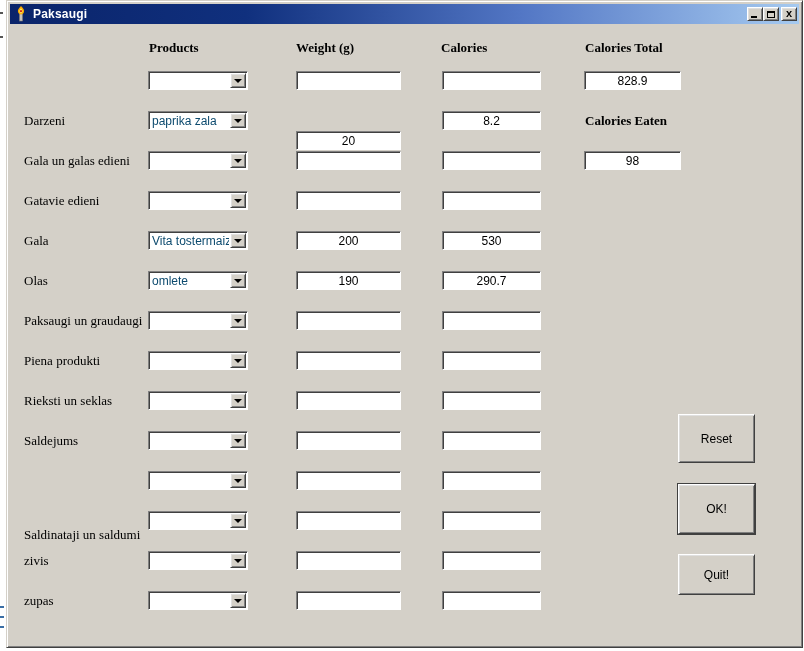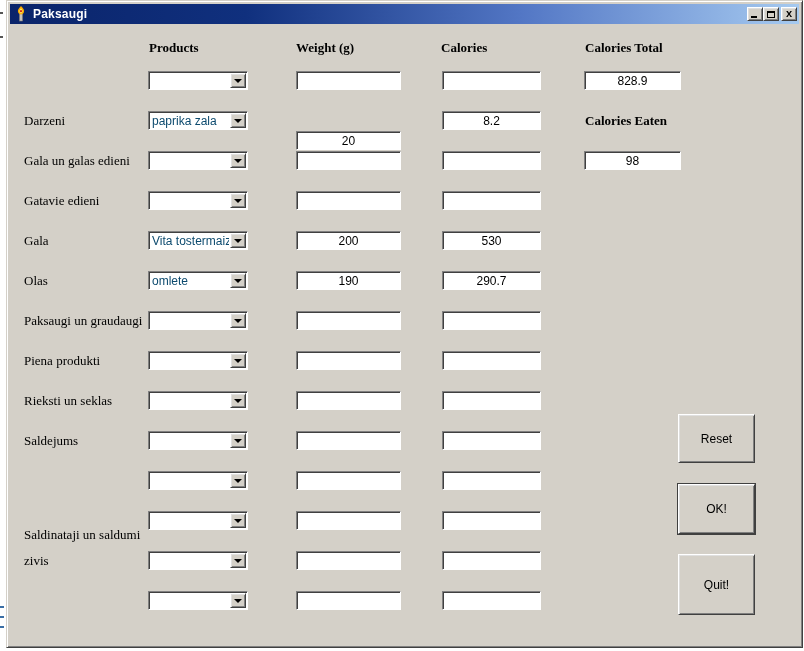--- a/index.html
+++ b/index.html
@@ -269,26 +269,27 @@
   <div class="rowlabel" style="top:551px;">zivis</div>
   <div class="combo" style="top:550px;">
     <div class="combo-text"></div>
     <div class="combo-btn">
         <span class="arrow-down"></span>
       </div>
   </div>
   <input class="tfield weight" style="top: 550px;" value="">
   <input class="tfield calories" style="top: 550px;" value="">
 
+  <div class="rowlabel" style="top:591px;">zupas</div>
   <div class="combo" style="top:590px;">
     <div class="combo-text"></div>
     <div class="combo-btn">
         <span class="arrow-down"></span>
       </div>
   </div>
   <input class="tfield weight" style="top: 590px;" value="">
   <input class="tfield calories" style="top: 590px;" value="">
 
   <button class="btn default" style="top:483px;height:50px;">OK!</button>
   <button class="btn" style="top:413px;height:49px;">Reset</button>
-  <button class="btn" style="top:553px;height:61px;">Quit!</button>
+  <button class="btn" style="top:553px;height:41px;">Quit!</button>
 
 </div>
 
 </body></html>

